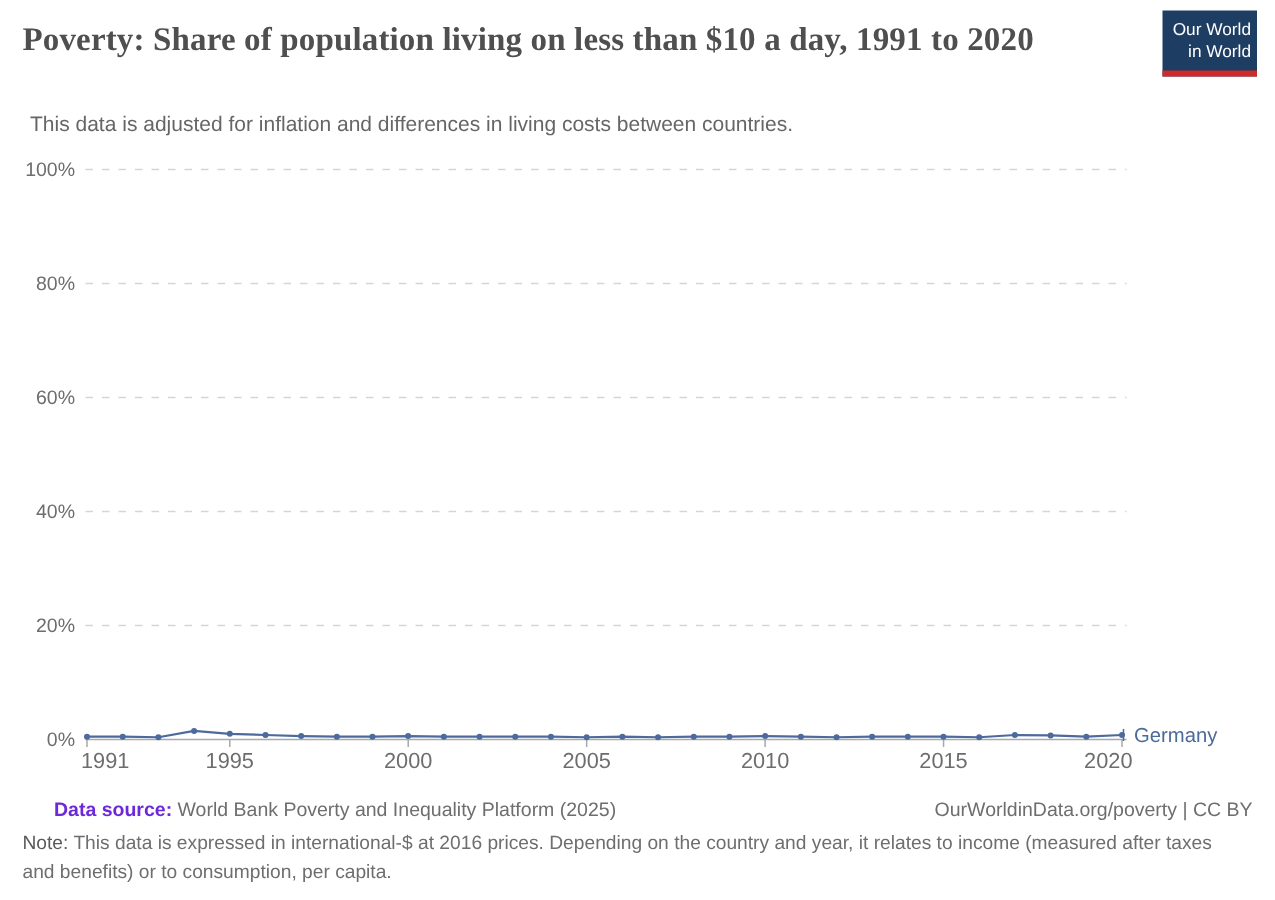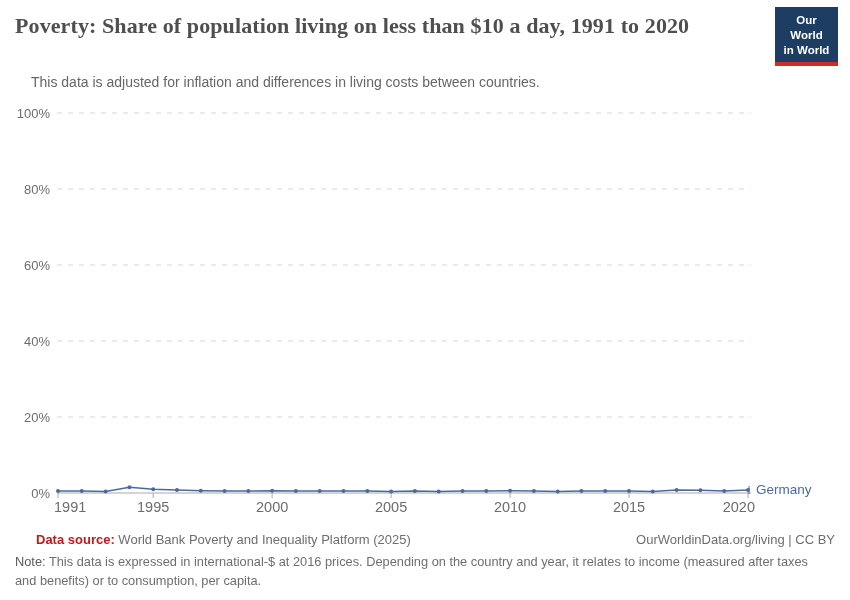--- a/index.html
+++ b/index.html
@@ -7,36 +7,36 @@
     position:relative;width:850px;height:600px;background:#ffffff;
     font-family:"Liberation Sans","DejaVu Sans",sans-serif;overflow:hidden;
   }
   .chart-title{
     position:absolute;left:15px;top:11px;width:745px;margin:0;
     font-family:"Liberation Serif","DejaVu Serif",serif;
     font-size:22px;font-weight:700;line-height:1.33;color:#4f4f4f;
     letter-spacing:.1px;
   }
   .chart-subtitle{
-    position:absolute;left:31px;top:74px;width:760px;margin:0;
+    position:absolute;left:20px;top:74px;width:760px;margin:0;
     font-size:14px;color:#666666;
   }
   .owid-logo{
     position:absolute;left:775px;top:7px;width:63px;box-sizing:border-box;
     background:#1d3d63;border-bottom:4px solid #cd2c28;
-    color:#ffffff;font-size:11.5px;font-weight:700;line-height:1.3;
-    text-align:center;padding:6px 4px 4px 4px;
+    color:#ffffff;font-size:11.5px;font-weight:400;line-height:1.3;
+    text-align:right;padding:6px 4px 4px 4px;
   }
   .chart-svg{position:absolute;left:0;top:100px;}
   .footer{
     position:absolute;left:15px;top:532px;width:820px;
     display:flex;justify-content:space-between;
     font-size:13px;color:#6e6e6e;
   }
-  .footer b{color:#b91c1c;font-weight:700;padding-left:21px;}
+  .footer b{color:#6d28d9;font-weight:700;padding-left:21px;}
   .note{
     position:absolute;left:15px;top:552px;width:816px;
     font-size:12.8px;line-height:1.5;color:#6e6e6e;
   }
   .note b{color:#5a5a5a;font-weight:400;}
 </style>
 </head>
 <body>
 
 <div class="figure">
@@ -107,18 +107,18 @@
       <circle cx="676.6" cy="390.0" r="2" fill="#4C6A9C"></circle>
       <circle cx="700.4" cy="390.3" r="2" fill="#4C6A9C"></circle>
       <circle cx="724.2" cy="391.1" r="2" fill="#4C6A9C"></circle>
       <circle cx="748.0" cy="390.0" r="2" fill="#4C6A9C"></circle>
       <line x1="749" y1="385.96" x2="749" y2="393.96" stroke="#4C6A9C" stroke-width="1"></line>
       <text x="756" y="394.46" text-anchor="start" font-size="13.5" fill="#4C6A9C">Germany</text>
     </svg>
 
   <div class="footer">
     <span><b>Data source:</b><span> World Bank Poverty and Inequality Platform (2025)</span></span>
-    <span>OurWorldinData.org/living | CC BY</span>
+    <span>OurWorldinData.org/poverty | CC BY</span>
   </div>
 
   <div class="note"><b>Note:</b><span> This data is expressed in international-$ at 2016 prices. Depending on the country and year, it relates to income (measured after taxes and benefits) or to consumption, per capita.</span></div>
 
 </div>
 
 </body></html>

